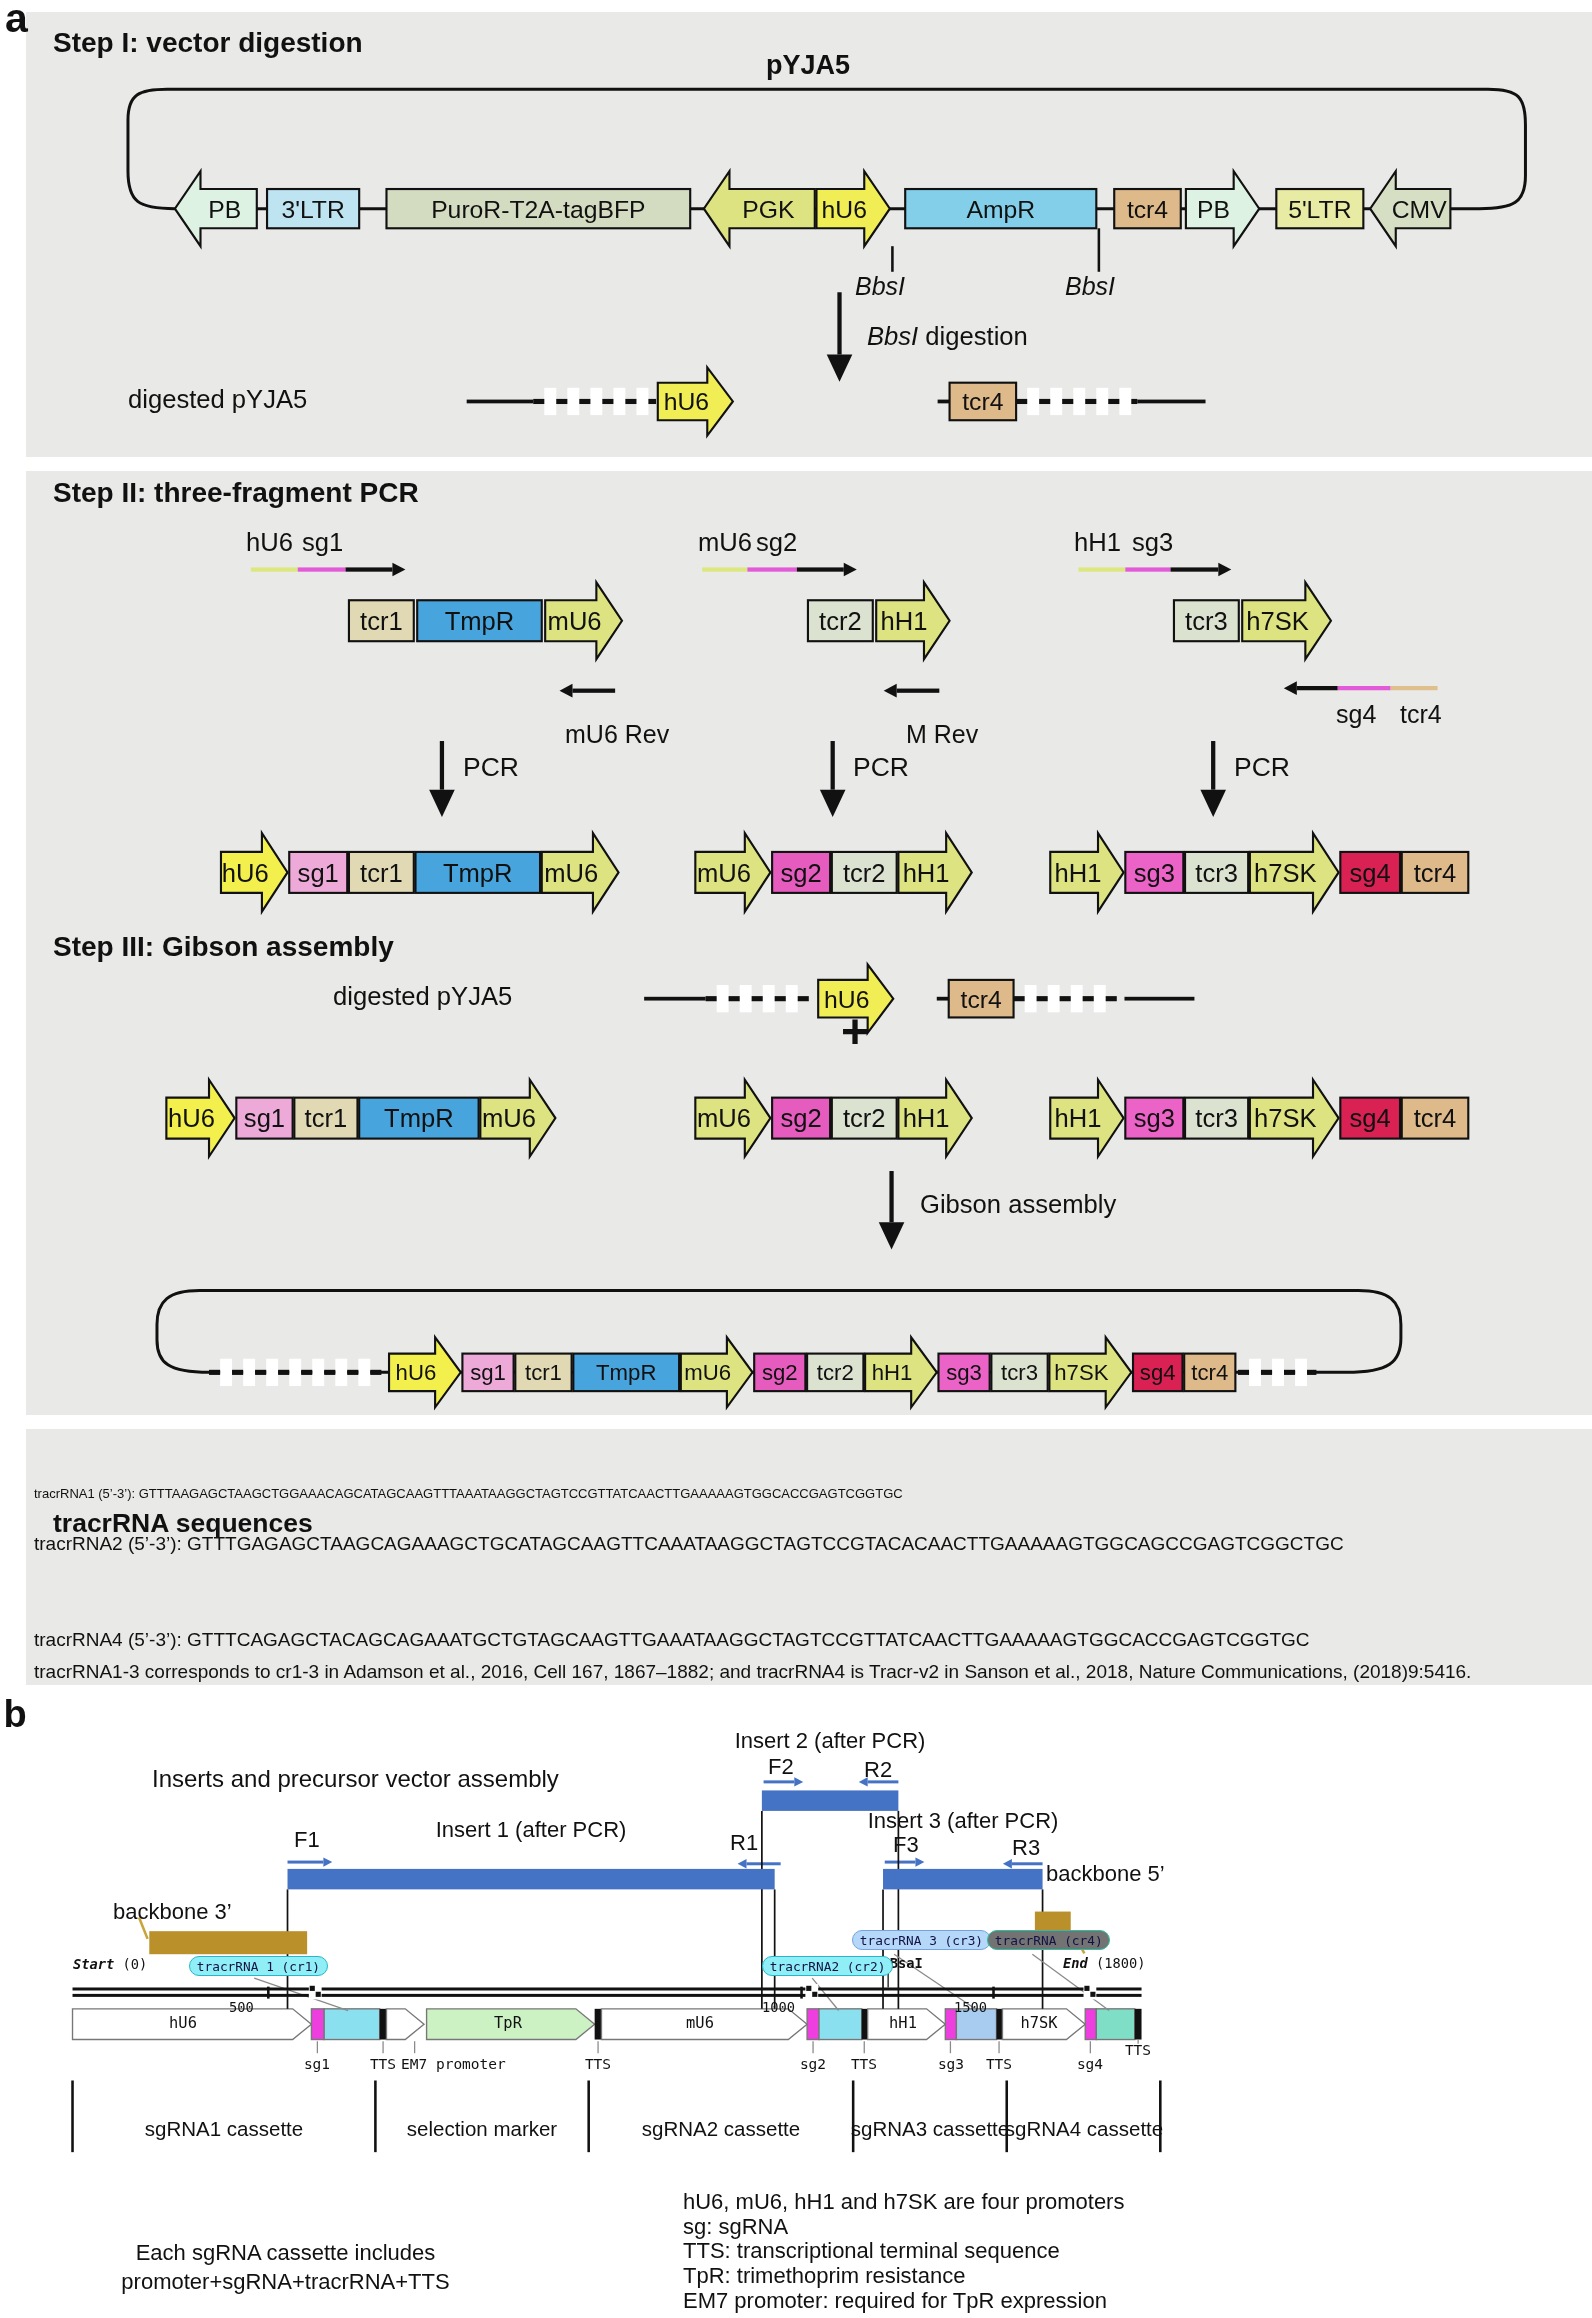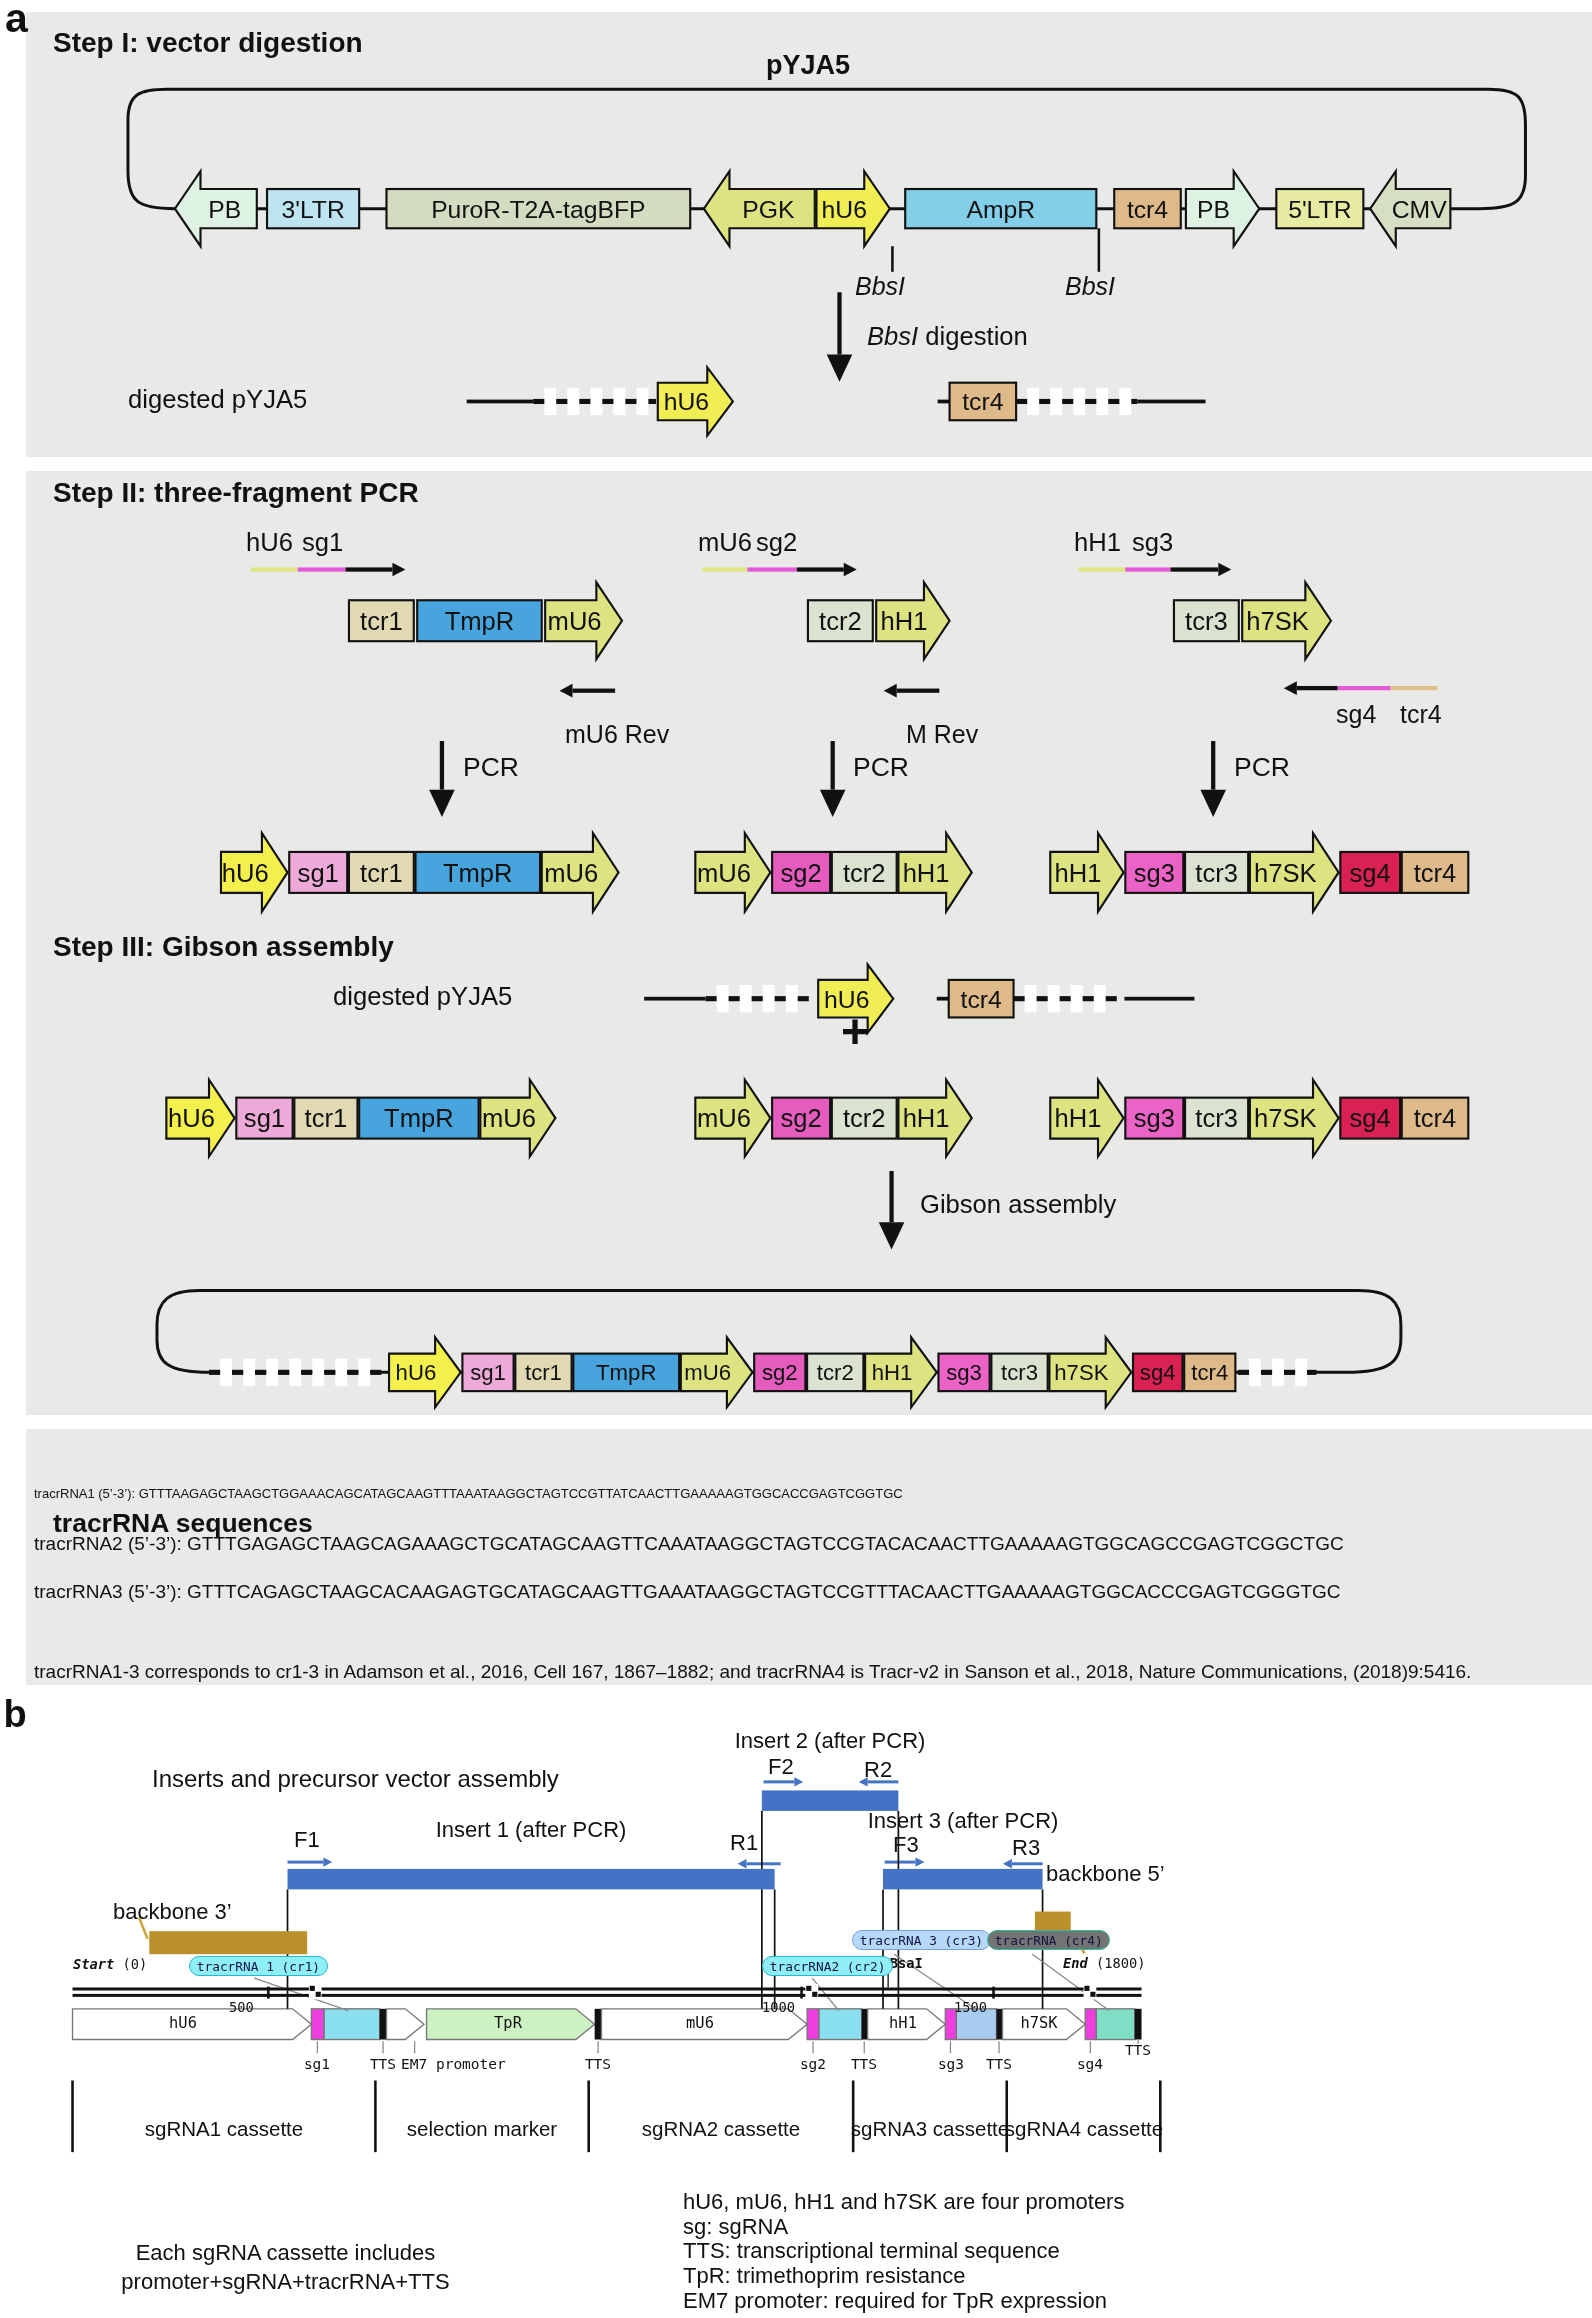--- a/index.html
+++ b/index.html
@@ -363,21 +363,21 @@
   <div class="t" style="left:1234px;top:754px;font-size:26.5px;">PCR</div>
 
   <div class="t b" style="left:53px;top:932px;font-size:28px;">Step III: Gibson assembly</div>
   <div class="t" style="left:333px;top:983px;font-size:25.6px;">digested pYJA5</div>
   <div class="t b" style="left:841px;top:1007px;font-size:48px;">+</div>
   <div class="t" style="left:920px;top:1191px;font-size:25.6px;">Gibson assembly</div>
 
   <div class="t b" style="left:53px;top:1510px;font-size:26.5px;text-align:right;">tracrRNA sequences</div>
   <div class="t" style="left:34px;top:1487px;font-size:13px;">tracrRNA1 (5’-3’): GTTTAAGAGCTAAGCTGGAAACAGCATAGCAAGTTTAAATAAGGCTAGTCCGTTATCAACTTGAAAAAGTGGCACCGAGTCGGTGC</div>
   <div class="t" style="left:34px;top:1534px;font-size:19px;">tracrRNA2 (5’-3’): GTTTGAGAGCTAAGCAGAAAGCTGCATAGCAAGTTCAAATAAGGCTAGTCCGTACACAACTTGAAAAAGTGGCAGCCGAGTCGGCTGC</div>
-  <div class="t" style="left:34px;top:1582px;font-size:19px;">tracrRNA3 (5’-3’): GTTTCAGAGCTAAGCACAAGAGTGCATAGCAAGTTGAAATAAGGCTAGTCCGTTTACAACTTGAAAAAGTGGCACCCGAGTCGGGTGC</div>
+  <div class="t" style="left:34px;top:1630px;font-size:19px;">tracrRNA4 (5’-3’): GTTTCAGAGCTACAGCAGAAATGCTGTAGCAAGTTGAAATAAGGCTAGTCCGTTATCAACTTGAAAAAGTGGCACCGAGTCGGTGC</div>
   <div class="t" style="left:34px;top:1662px;font-size:19px;">tracrRNA1-3 corresponds to cr1-3 in Adamson et al., 2016, Cell 167, 1867–1882; and tracrRNA4 is Tracr-v2 in Sanson et al., 2018, Nature Communications, (2018)9:5416.</div>
 
   <div class="t b" style="left:3.4px;top:1695px;font-size:38px;">b</div>
   <div class="t" style="left:152px;top:1766px;font-size:24px;">Inserts and precursor vector assembly</div>
 
   <div class="t ctr" style="left:403px;top:1818px;width:256px;font-size:22px;">Insert 1 (after PCR)</div>
   <div class="t ctr" style="left:702px;top:1729px;width:256px;font-size:22px;">Insert 2 (after PCR)</div>
   <div class="t ctr" style="left:835px;top:1809px;width:256px;font-size:22px;">Insert 3 (after PCR)</div>
   <div class="t" style="left:294px;top:1828px;font-size:22px;">F1</div>
   <div class="t" style="left:730px;top:1831px;font-size:22px;text-align:center;">R1</div>

